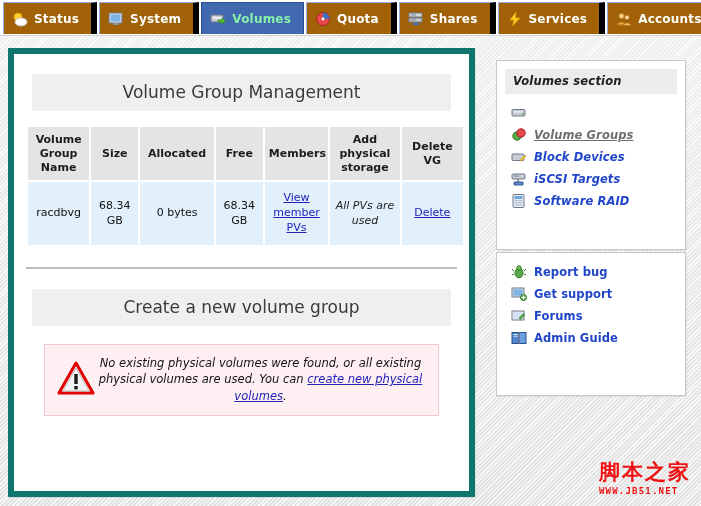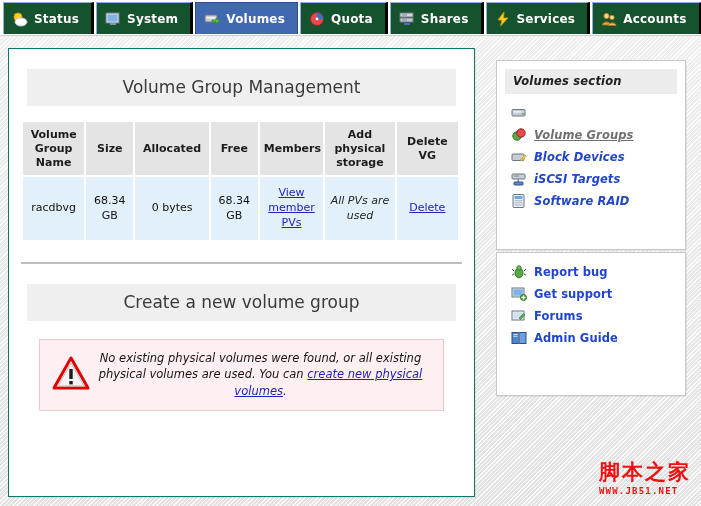--- a/index.html
+++ b/index.html
@@ -38,36 +38,36 @@
     height:1px;
     background:#cfcfcf;
   }
   .tab {
     height: 32px;
     margin: 2px 1px 0 1px;
     padding: 0 12px 0 8px;
     display: flex;
     align-items: center;
     gap: 6px;
-    background: #14532d;
+    background: #a16207;
     color: #ffffff;
     font-weight: bold;
     font-size: 12px;
     letter-spacing: 0.2px;
     border-top: 1px solid #93abe0;
     border-left: 1px solid #93abe0;
-    border-right: 3px solid #000000;
+    border-right: 6px solid #000000;
     white-space: nowrap;
     cursor: pointer;
     box-sizing: border-box;
   }
   .tab:first-child { margin-left: 3px; }
   .tab.active {
     background: #4169b0;
-    color: #ffffff;
+    color: #86efac;
     border-top: 1px solid #2d4f8f;
     border-left: 1px solid #2d4f8f;
     border-right: 1px solid #2d4f8f;
   }
   .tab .ticon {
     width: 16px; height: 16px;
     flex: 0 0 16px;
     position: relative;
     display: inline-block;
   }
@@ -76,21 +76,21 @@
   .ticon svg, .sicon svg { display: block; }
 
   
   .main-panel {
     position: absolute;
     left: 8px;
     top: 48px;
     width: 467px;
     height: 449px;
     background: #ffffff;
-    border: 1px solid #0f766e;
+    border: 6px solid #0f766e;
     box-sizing: border-box;
     box-shadow: 1px 1px 0 rgba(0,0,0,0.06);
     overflow: hidden;
   }
 
   .section-title {
     margin: 20px 18px 0 18px;
     background: #efefef;
     color: #3a3a3a;
     font-size: 17px;

